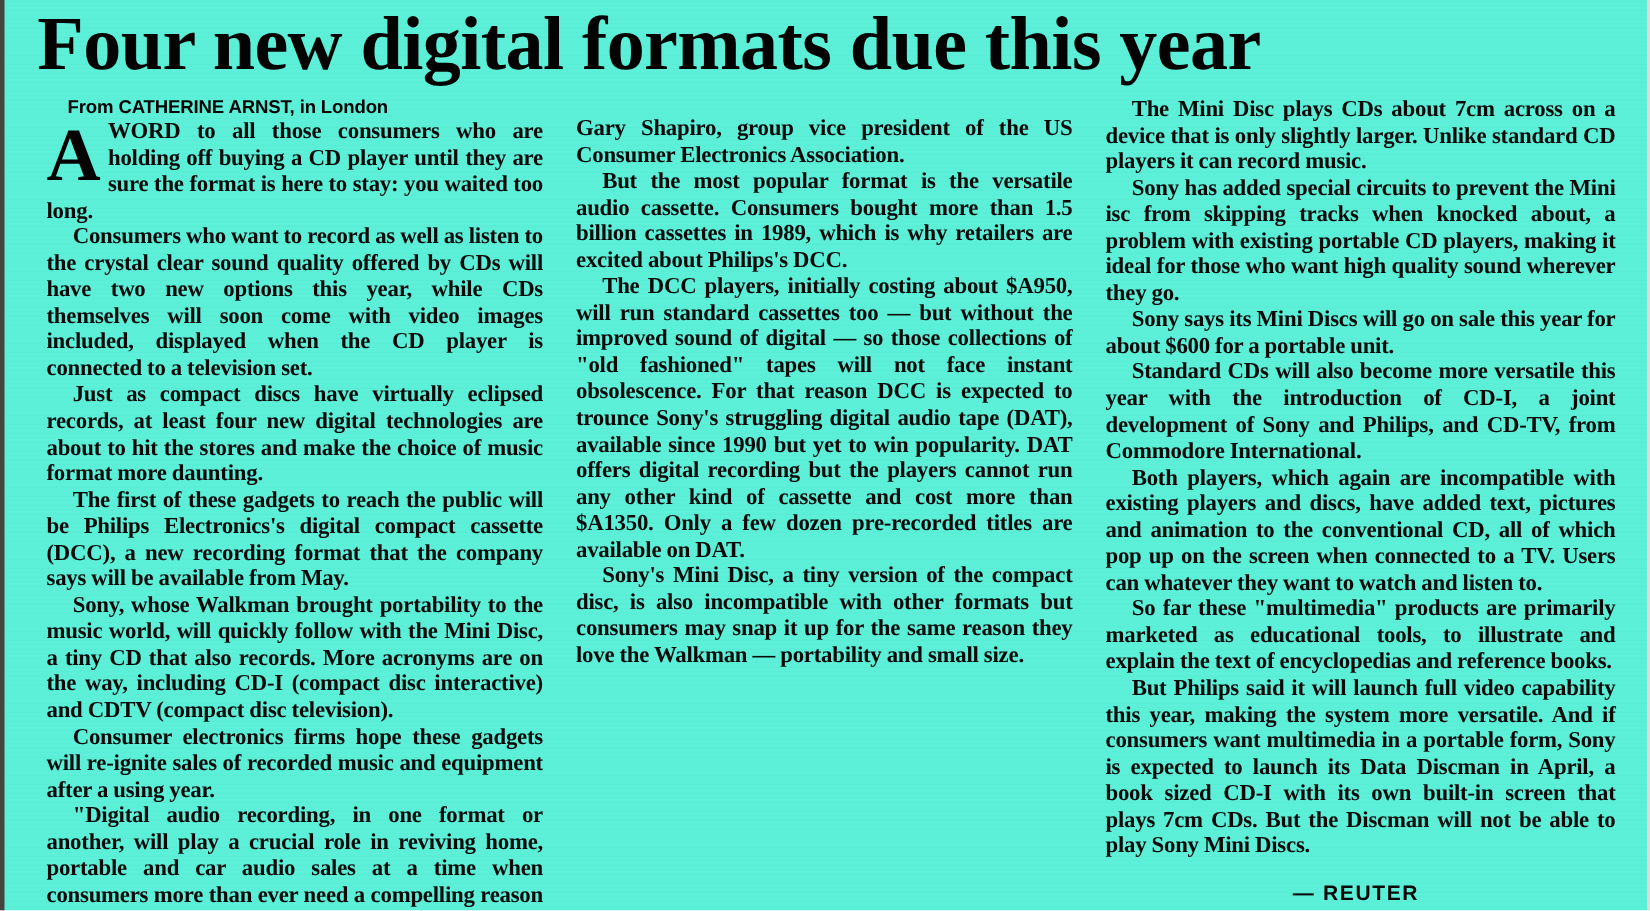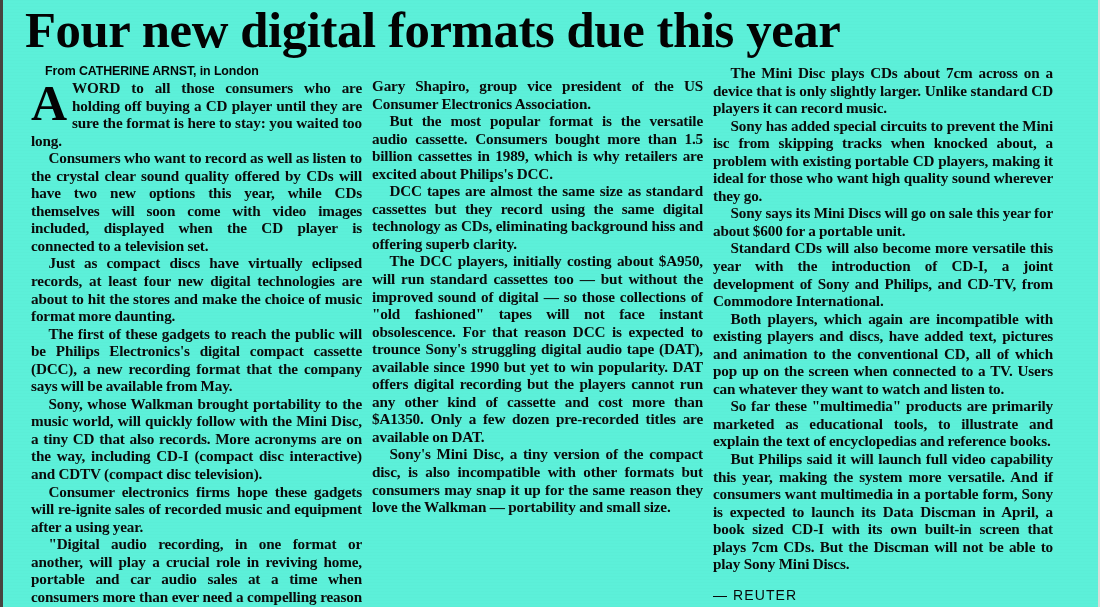--- a/index.html
+++ b/index.html
@@ -45,21 +45,21 @@
   
   .columns {
     position: absolute;
     top: 64px;
     left: 0;
     right: 0;
     bottom: 0;
     display: flex;
     padding: 0 18px 0 28px;
     box-sizing: border-box;
-    gap: 10px;
+    gap: 22px;
   }
 
   .col {
     width: 331px;
     flex: 0 0 331px;
     position: relative;
   }
 
   .col.col3 {
     width: 340px;
@@ -109,23 +109,23 @@
     font-size: 50px;
     line-height: 40px;
     padding: 3px 5px 0 0;
     margin-top: 1px;
     color: #0a0a0a;
   }
 
   
   .credit {
     margin-top: 14px;
-    text-align: left;
+    text-align: center;
     font-family: "Liberation Sans", "DejaVu Sans", sans-serif;
-    font-weight: 400;
+    font-weight: 700;
     font-size: 14px;
     letter-spacing: 1.1px;
     color: #101010;
     padding-right: 6px;
   }
 
   
   #grain {
     position: absolute;
     inset: 0;
@@ -156,21 +156,20 @@
       <p class="body">Just as compact discs have virtually eclipsed records, at least four new digital technologies are about to hit the stores and make the choice of music format more daunting.</p>
       <p class="body">The first of these gadgets to reach the public will be Philips Electronics's digital compact cassette (DCC), a new recording format that the company says will be available from May.</p>
       <p class="body">Sony, whose Walkman brought portability to the music world, will quickly follow with the Mini Disc, a tiny CD that also records. More acronyms are on the way, including CD-I (compact disc interactive) and CDTV (compact disc television).</p>
       <p class="body">Consumer electronics firms hope these gadgets will re-ignite sales of recorded music and equipment after a using year.</p>
       <p class="body">"Digital audio recording, in one format or another, will play a crucial role in reviving home, portable and car audio sales at a time when consumers more than ever need a compelling reason to spend their money," said</p>
     </div>
 
     <div class="col col2">
       <p class="body no-indent">Gary Shapiro, group vice president of the US Consumer Electronics Association.</p>
       <p class="body">But the most popular format is the versatile audio cassette. Consumers bought more than 1.5 billion cassettes in 1989, which is why retailers are excited about Philips's DCC.</p>
-      <p class="body">DCC tapes are almost the same size as standard cassettes but they record using the same digital technology as CDs, eliminating background hiss and offering superb clarity.</p>
       <p class="body">The DCC players, initially costing about $A950, will run standard cassettes too — but without the improved sound of digital — so those collections of "old fashioned" tapes will not face instant obsolescence. For that reason DCC is expected to trounce Sony's struggling digital audio tape (DAT), available since 1990 but yet to win popularity. DAT offers digital recording but the players cannot run any other kind of cassette and cost more than $A1350. Only a few dozen pre-recorded titles are available on DAT.</p>
       <p class="body">Sony's Mini Disc, a tiny version of the compact disc, is also incompatible with other formats but consumers may snap it up for the same reason they love the Walkman — portability and small size.</p>
     </div>
 
     <div class="col col3">
       <p class="body">The Mini Disc plays CDs about 7cm across on a device that is only slightly larger. Unlike standard CD players it can record music.</p>
       <p class="body">Sony has added special circuits to prevent the Mini isc from skipping tracks when knocked about, a problem with existing portable CD players, making it ideal for those who want high quality sound wherever they go.</p>
       <p class="body">Sony says its Mini Discs will go on sale this year for about $600 for a portable unit.</p>
       <p class="body">Standard CDs will also become more versatile this year with the introduction of CD-I, a joint development of Sony and Philips, and CD-TV, from Commodore International.</p>
       <p class="body">Both players, which again are incompatible with existing players and discs, have added text, pictures and animation to the conventional CD, all of which pop up on the screen when connected to a TV. Users can whatever they want to watch and listen to.</p>

